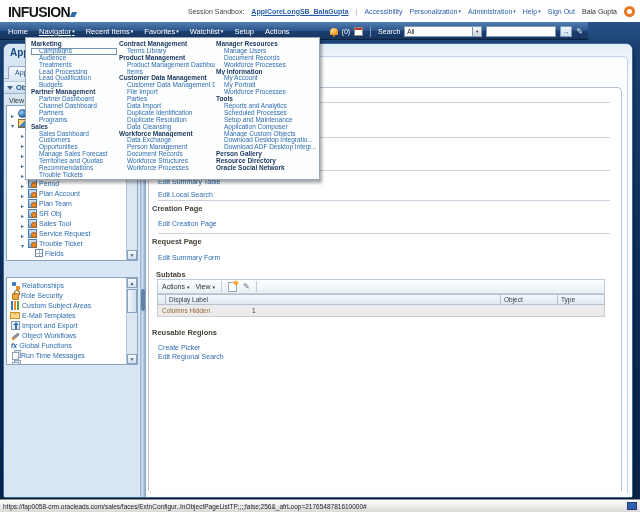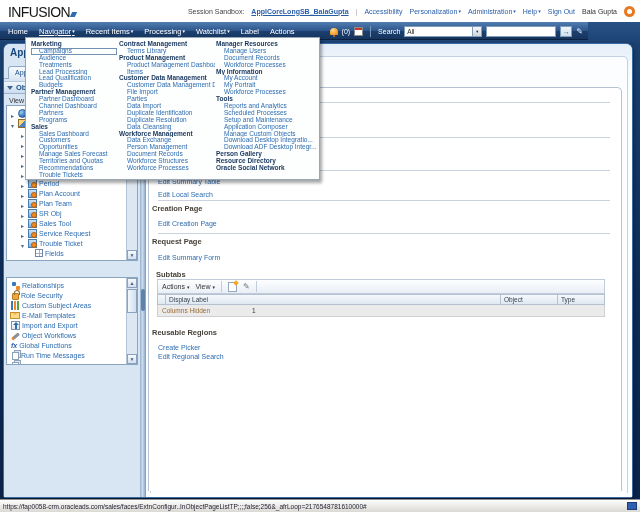--- a/index.html
+++ b/index.html
@@ -3,21 +3,21 @@
 <meta charset="utf-8">
 <style>
 *{margin:0;padding:0;box-sizing:border-box}
 html,body{width:640px;height:512px;overflow:hidden}
 body{font-family:"Liberation Sans",sans-serif;background:#0a2348}
 .stage{position:relative;width:640px;height:512px;background:linear-gradient(180deg,#35639c 0%,#1a4070 9%,#0d2c58 55%,#0a2348 100%)}
 .abs{position:absolute}
 
 .topbar{left:0;top:0;width:640px;height:22px;background:#fff}
 .ghost-title{left:184px;top:2px;font-size:15px;font-weight:bold;color:#e9eef5;letter-spacing:.5px}
-.logo{left:8px;top:4px;font-size:14px;font-weight:normal;letter-spacing:-.6px;color:#161616;font-family:"Liberation Sans",sans-serif}
+.logo{left:8px;top:4px;font-size:14px;font-weight:bold;letter-spacing:-.6px;color:#161616;font-family:"Liberation Sans",sans-serif}
 .logo .dot{display:inline-block;width:5px;height:5px;background:#2d6cb0;margin-left:1px;transform:skewX(-25deg)}
 .toplinks{right:5px;top:0;height:22px;display:flex;align-items:center;gap:7px;font-size:7px;color:#2a5da8;white-space:nowrap}
 .toplinks .lbl{color:#444}
 .toplinks .sep{color:#aaa}
 .toplinks .session{font-weight:bold;text-decoration:underline}
 .toplinks .user{color:#333}
 .cdn::after{content:"▾";font-size:5px;margin-left:1px;vertical-align:1px}
 .oracle-icon{width:11px;height:11px;border:3px solid #e87722;border-radius:50%}
 
 .navbar{left:0;top:22px;width:588px;height:18px;background:linear-gradient(#517eb2 0%,#2e568c 50%,#1c4070 52%,#16355f 100%);border-bottom:1px solid #09203f;color:#fff}
@@ -137,23 +137,23 @@
       <span class="user">Bala Gupta</span>
       <span class="oracle-icon"></span>
     </div>
   </div>
 
   <div class="abs navbar">
     <div class="abs nav-left">
       <span>Home</span>
       <span class="active cdn">Navigator</span>
       <span class="cdn">Recent Items</span>
-      <span class="cdn">Processing</span>
+      <span class="cdn">Favorites</span>
       <span class="cdn">Watchlist</span>
-      <span>Label</span>
+      <span>Setup</span>
       <span>Actions</span>
     </div>
     <div class="abs nav-right">
       <span class="bell-icon"></span>
       <span>(0)</span>
       <span class="calendar-icon"></span>
       <span class="nav-sep"></span>
       <span>Search</span>
       <span class="select">
           <span class="val">All</span>

